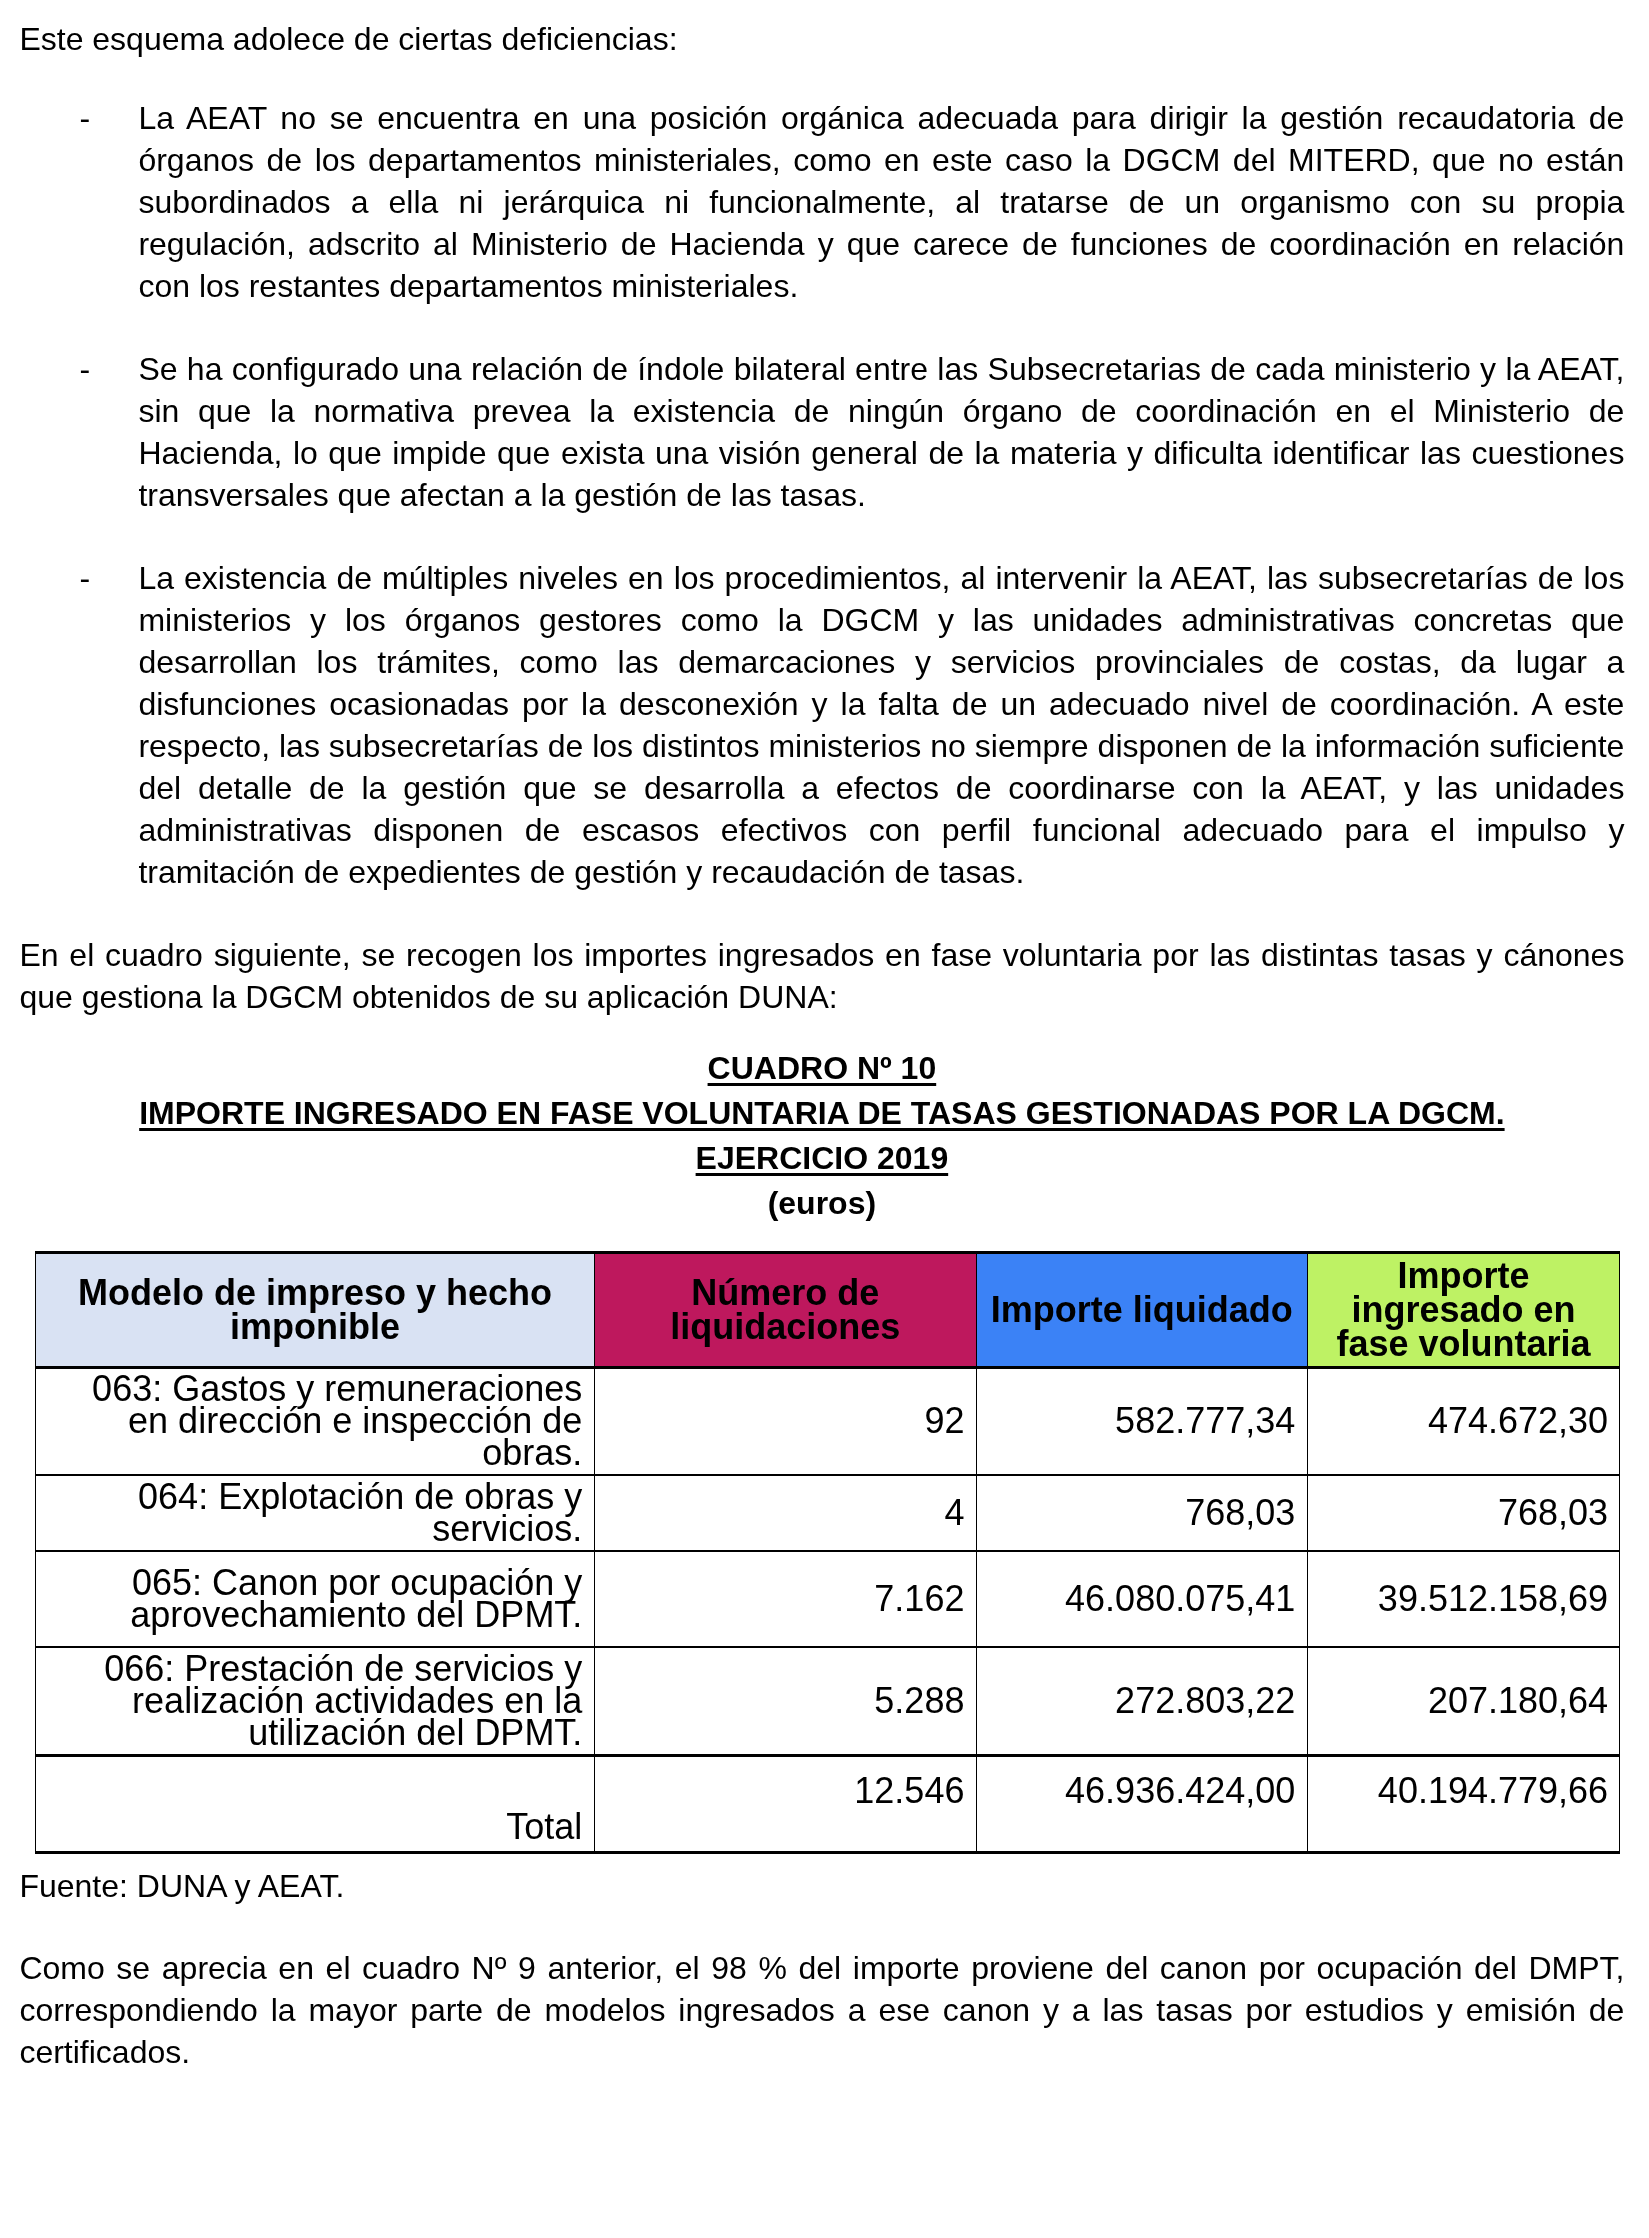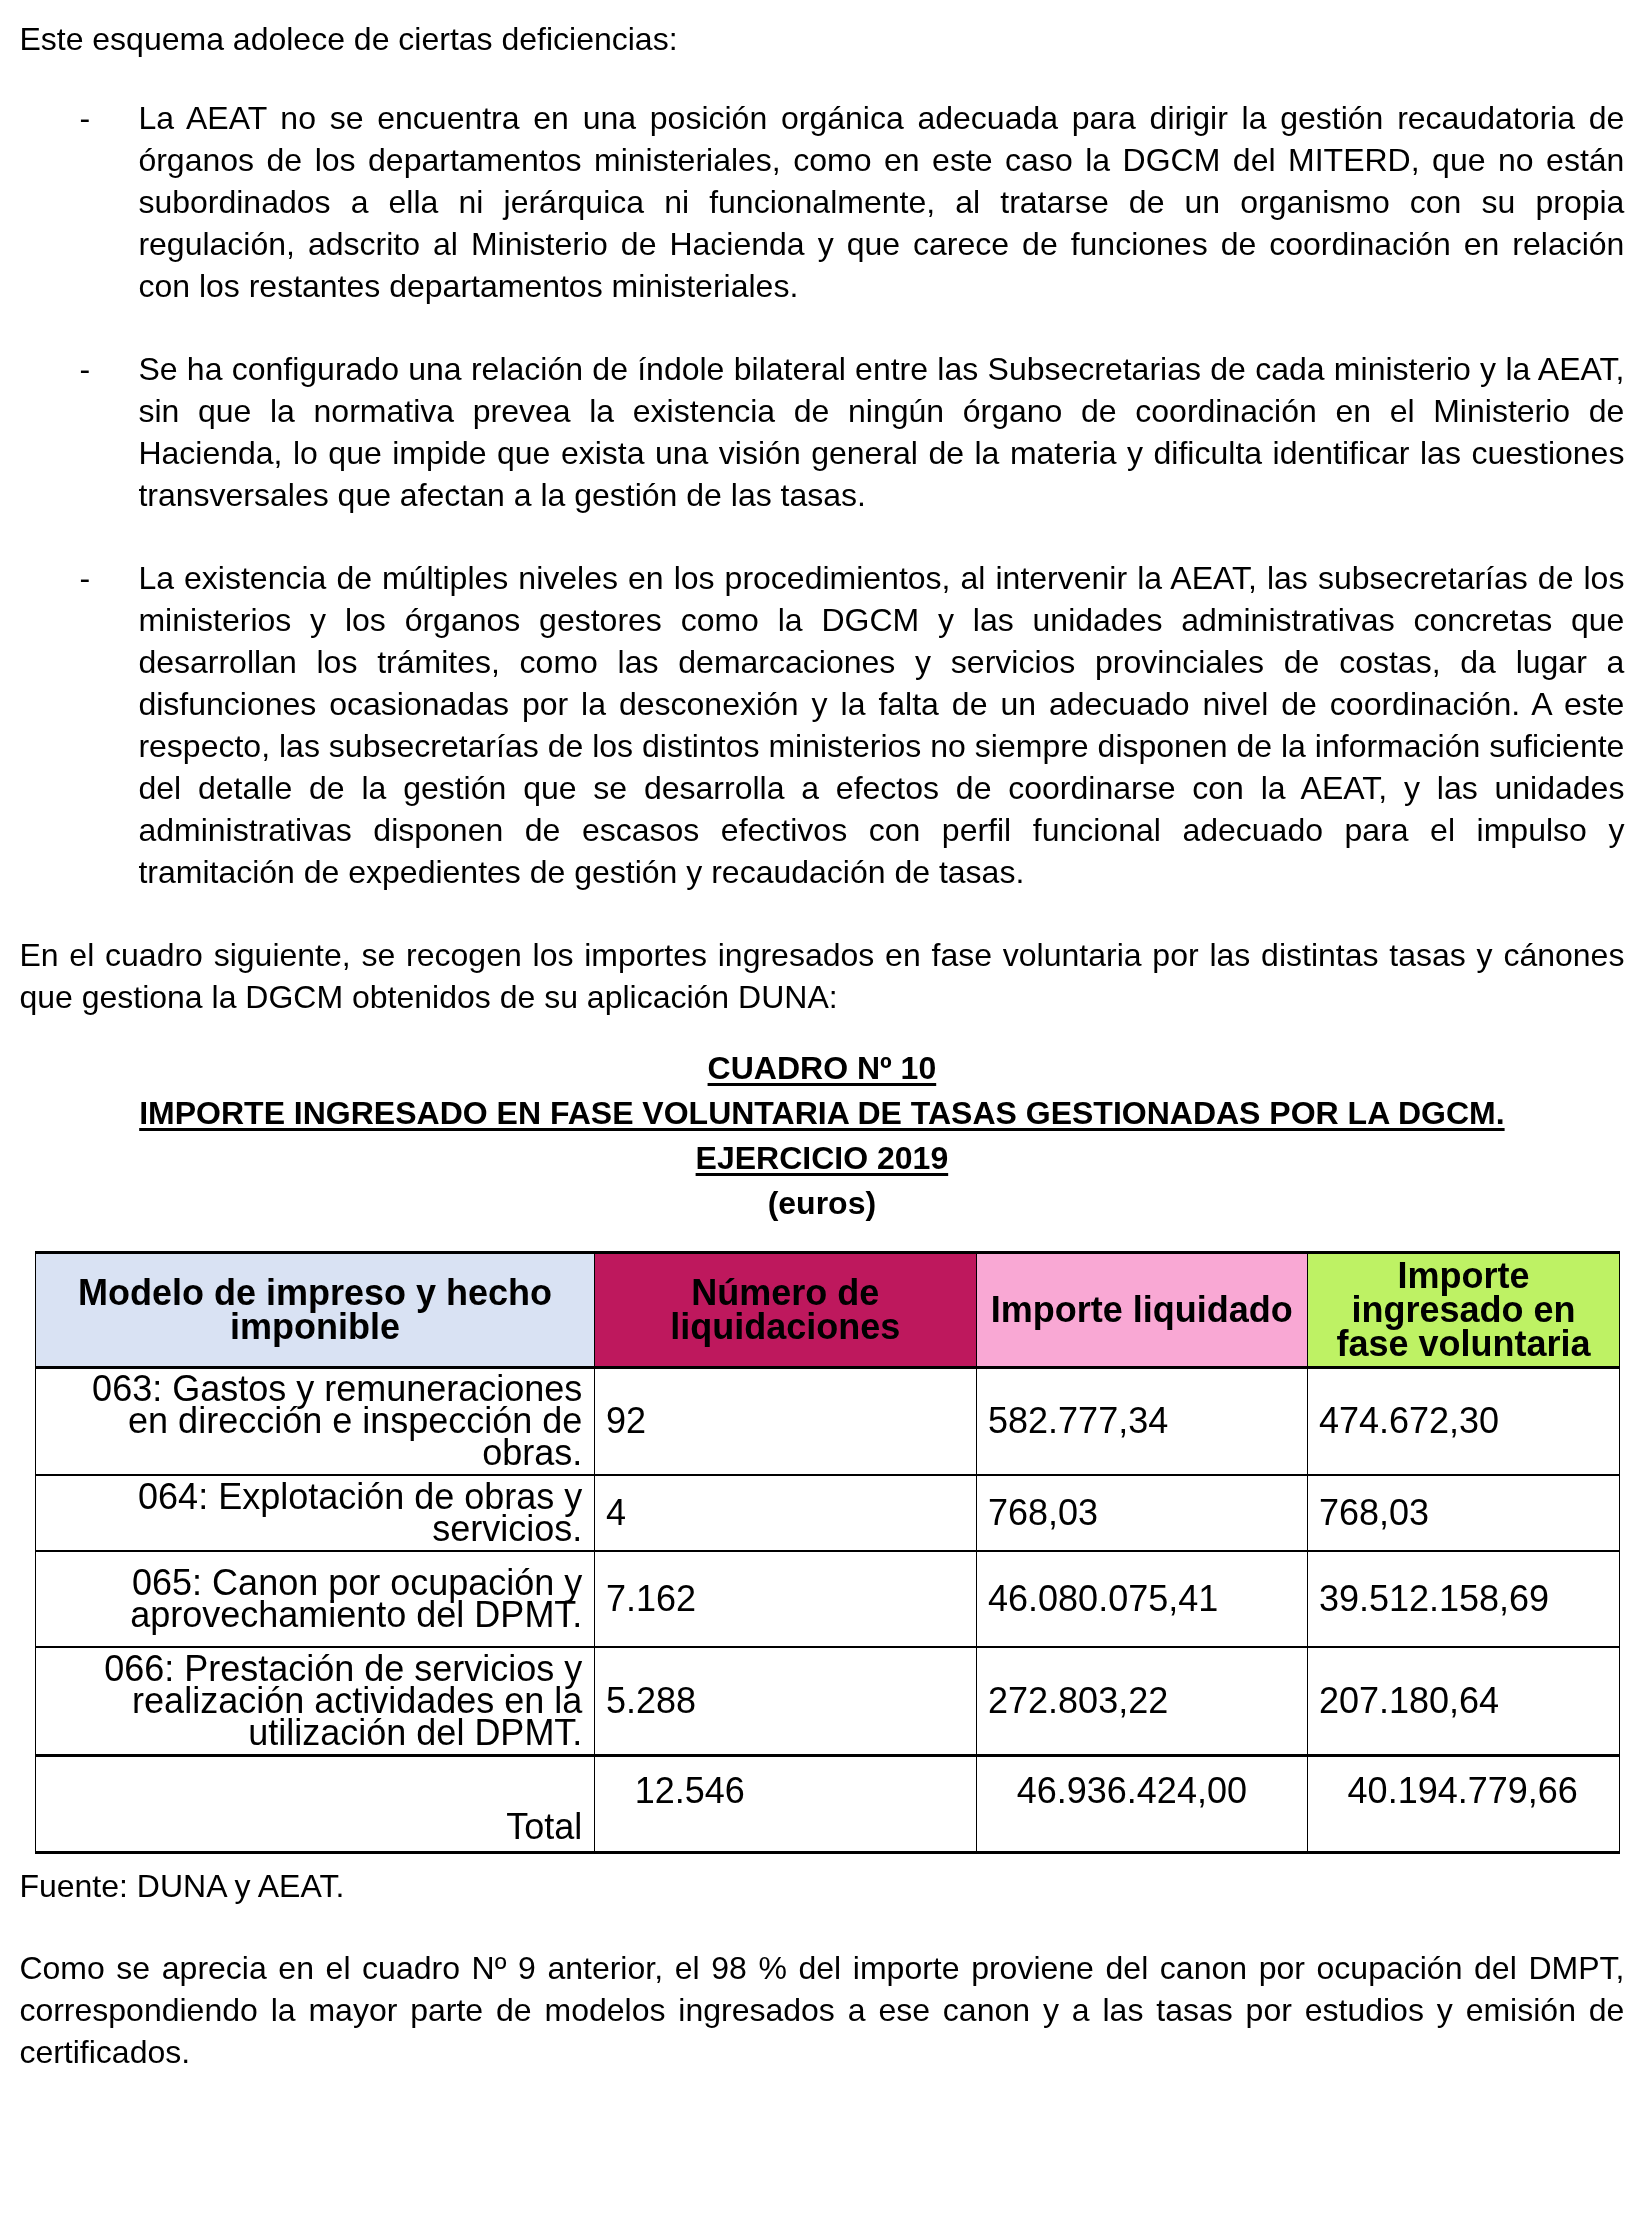--- a/index.html
+++ b/index.html
@@ -75,20 +75,21 @@
       font-weight: bold;
       text-align: center;
       line-height: 34px;
       height: 81px;
       border-top: 3.2px solid #000000;
       border-bottom: 3.2px solid #000000;
     }
     .data-table td { line-height: 32px; }
     .data-table td.label { text-align: right; }
     .data-table td.num {
+      text-align: right;
       vertical-align: middle;
       border-radius: 30px;
     }
     .data-table tr.row-063 td { height: 95px; }
     .data-table tr.row-064 td { height: 46px; }
     .data-table tr.row-065 td { height: 85px; }
     .data-table tr.row-066 td { height: 85px; }
     .data-table tr.row-total td {
       height: 71px;
       font-weight: normal;
@@ -135,21 +136,21 @@
     <p class="caption"><span class="u">IMPORTE INGRESADO EN FASE VOLUNTARIA DE TASAS GESTIONADAS POR LA DGCM.</span></p>
     <p class="caption"><span class="u">EJERCICIO 2019</span></p>
     <p class="caption"><span>(euros)</span></p>
   </div>
 
   <table class="data-table">
     <thead>
       <tr>
         <th class="col1" style="background: rgb(217, 226, 243);">Modelo de impreso y hecho imponible</th>
         <th class="col2" style="background: #be185d;">Número de liquidaciones</th>
-        <th class="col3" style="background: #f9a8d4;">Importe liquidado</th>
+        <th class="col3" style="background: #3b82f6;">Importe liquidado</th>
         <th class="col4" style="background: #bef264;">Importe ingresado en fase voluntaria</th>
       </tr>
     </thead>
     <tbody>
       <tr class="row-063">
         <td class="label">063: Gastos y remuneraciones en dirección e inspección de obras.</td>
         <td class="num">92</td>
         <td class="num">582.777,34</td>
         <td class="num">474.672,30</td>
       </tr>

